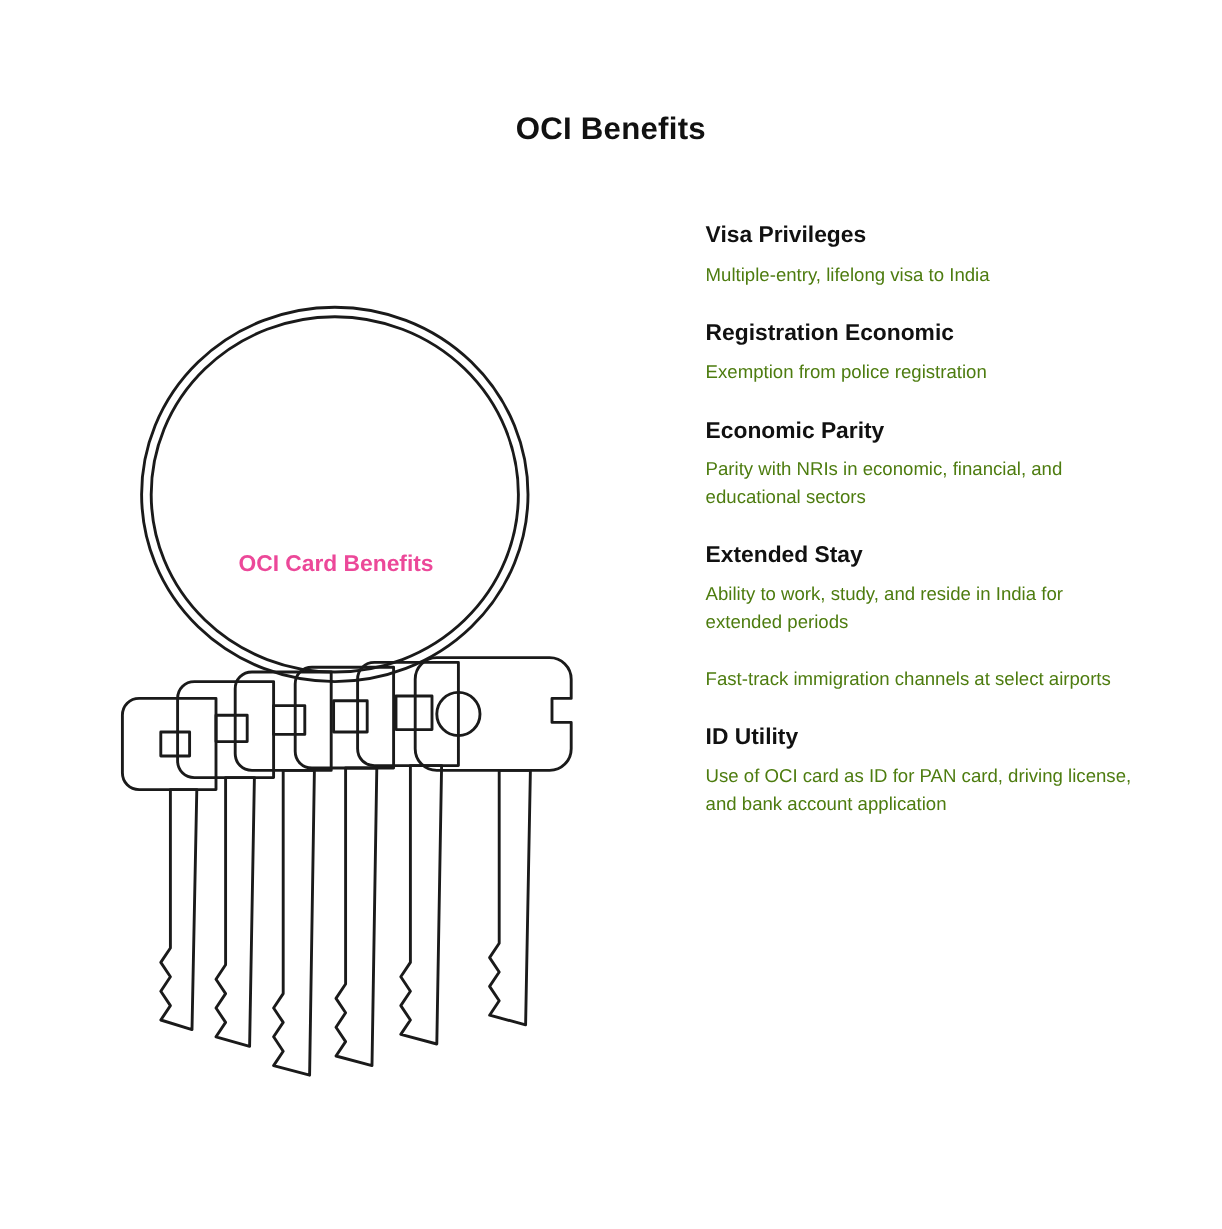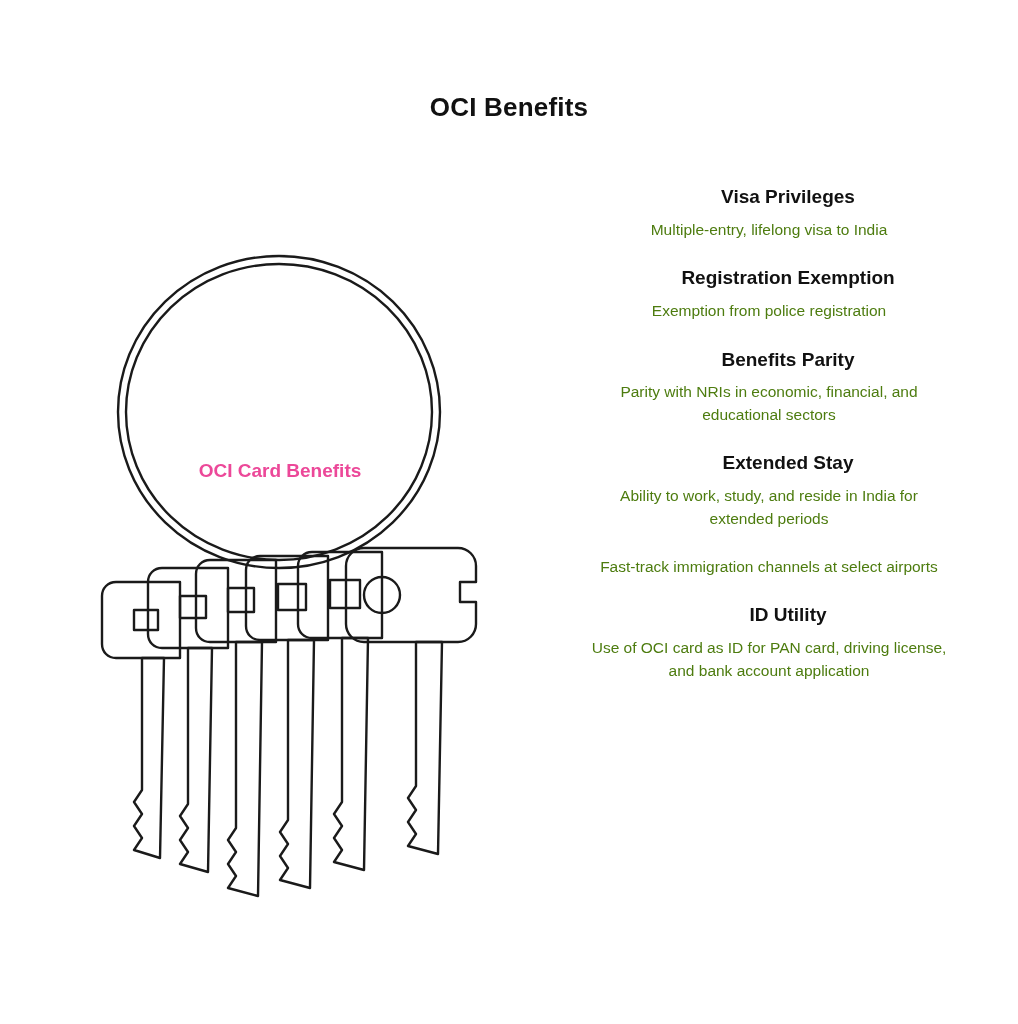--- a/index.html
+++ b/index.html
@@ -47,21 +47,20 @@
     text-align: center;
     font-size: 19px;
     font-weight: bold;
     color: #ec4899;
   }
   .benefits {
     position: absolute;
     left: 588px;
     top: 186px;
     width: 400px;
-    text-align: center;
   }
   .benefit {
     margin-bottom: 26px;
   }
   .benefit:last-child {
     margin-bottom: 13px;
   }
   .benefit-title {
     font-size: 19px;
     font-weight: bold;
@@ -134,26 +133,26 @@
   <div class="keyring-label">OCI Card Benefits</div>
 
   <div class="benefits">
 
     <div class="benefit">
       <div class="benefit-title">Visa Privileges</div>
       <div class="benefit-desc">Multiple-entry, lifelong visa to India</div>
     </div>
 
     <div class="benefit">
-      <div class="benefit-title">Registration Exemption</div>
+      <div class="benefit-title">Registration Economic</div>
       <div class="benefit-desc">Exemption from police registration</div>
     </div>
 
     <div class="benefit">
-      <div class="benefit-title">Benefits Parity</div>
+      <div class="benefit-title">Economic Parity</div>
       <div class="benefit-desc">Parity with NRIs in economic, financial, and educational sectors</div>
     </div>
 
     <div class="benefit">
       <div class="benefit-title">Extended Stay</div>
       <div class="benefit-desc">Ability to work, study, and reside in India for extended periods</div>
     </div>
 
     <div class="benefit">
       <div class="benefit-desc">Fast-track immigration channels at select airports</div>

